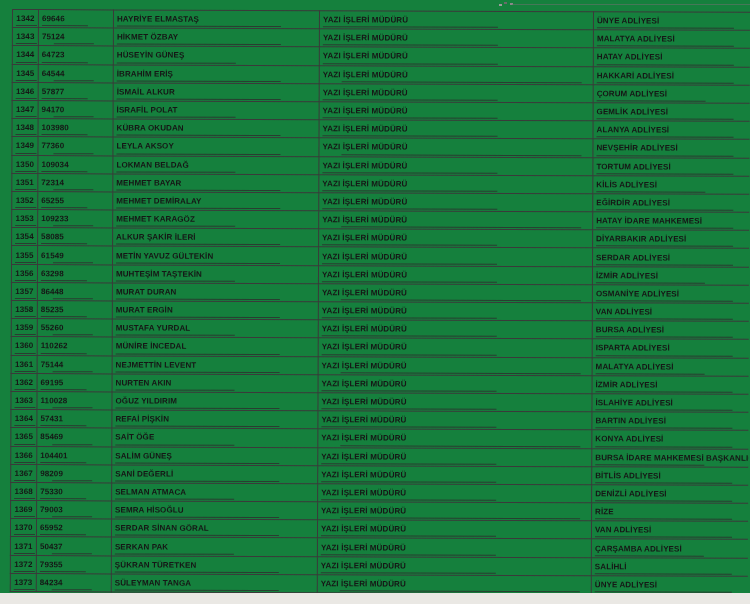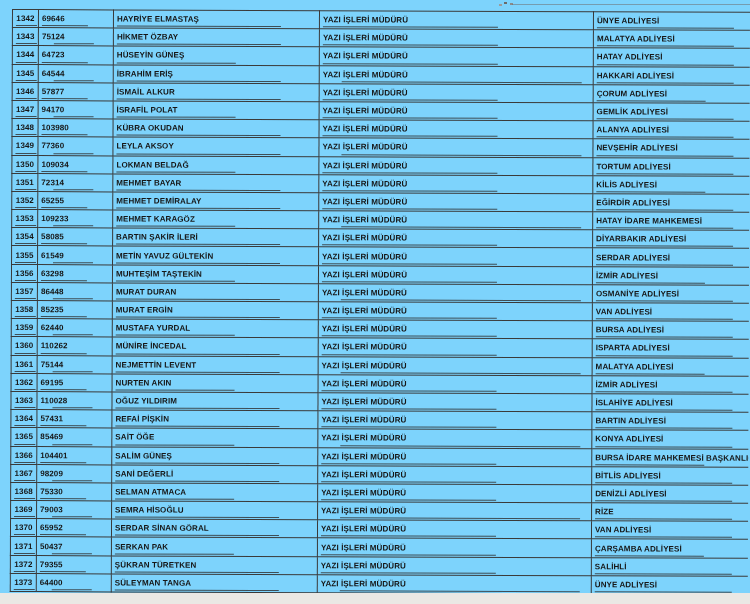--- a/index.html
+++ b/index.html
@@ -8,21 +8,21 @@
     width: 750px;
     height: 604px;
     overflow: hidden;
     background: #fbfaf8;
     font-family: "Liberation Sans", sans-serif;
   }
   .page {
     position: relative;
     width: 750px;
     height: 604px;
-    background: #7dd3fc;
+    background: #15803d;
   }
   .bottom-shade {
     position: absolute;
     left: 0; right: 0; bottom: 0;
     height: 11px;
     background: #eae8e4;
   }
   .scan-table {
     position: absolute;
     left: 12px;
@@ -184,21 +184,21 @@
         <tr>
           <td class="c-no">1353</td>
           <td class="c-sicil">109233</td>
           <td class="c-name">MEHMET KARAGÖZ</td>
           <td class="c-title">YAZI İŞLERİ MÜDÜRÜ</td>
           <td class="c-location">HATAY İDARE MAHKEMESİ</td>
         </tr>
         <tr>
           <td class="c-no">1354</td>
           <td class="c-sicil">58085</td>
-          <td class="c-name">BARTIN ŞAKİR İLERİ</td>
+          <td class="c-name">ALKUR ŞAKİR İLERİ</td>
           <td class="c-title">YAZI İŞLERİ MÜDÜRÜ</td>
           <td class="c-location">DİYARBAKIR ADLİYESİ</td>
         </tr>
         <tr>
           <td class="c-no">1355</td>
           <td class="c-sicil">61549</td>
           <td class="c-name">METİN YAVUZ GÜLTEKİN</td>
           <td class="c-title">YAZI İŞLERİ MÜDÜRÜ</td>
           <td class="c-location">SERDAR ADLİYESİ</td>
         </tr>
@@ -218,21 +218,21 @@
         </tr>
         <tr>
           <td class="c-no">1358</td>
           <td class="c-sicil">85235</td>
           <td class="c-name">MURAT ERGİN</td>
           <td class="c-title">YAZI İŞLERİ MÜDÜRÜ</td>
           <td class="c-location">VAN ADLİYESİ</td>
         </tr>
         <tr>
           <td class="c-no">1359</td>
-          <td class="c-sicil">62440</td>
+          <td class="c-sicil">55260</td>
           <td class="c-name">MUSTAFA YURDAL</td>
           <td class="c-title">YAZI İŞLERİ MÜDÜRÜ</td>
           <td class="c-location">BURSA ADLİYESİ</td>
         </tr>
         <tr>
           <td class="c-no">1360</td>
           <td class="c-sicil">110262</td>
           <td class="c-name">MÜNİRE İNCEDAL</td>
           <td class="c-title">YAZI İŞLERİ MÜDÜRÜ</td>
           <td class="c-location">ISPARTA ADLİYESİ</td>
@@ -316,21 +316,21 @@
         </tr>
         <tr>
           <td class="c-no">1372</td>
           <td class="c-sicil">79355</td>
           <td class="c-name">ŞÜKRAN TÜRETKEN</td>
           <td class="c-title">YAZI İŞLERİ MÜDÜRÜ</td>
           <td class="c-location">SALİHLİ</td>
         </tr>
         <tr>
           <td class="c-no">1373</td>
-          <td class="c-sicil">64400</td>
+          <td class="c-sicil">84234</td>
           <td class="c-name">SÜLEYMAN TANGA</td>
           <td class="c-title">YAZI İŞLERİ MÜDÜRÜ</td>
           <td class="c-location">ÜNYE ADLİYESİ</td>
         </tr>
       </tbody>
   </table>
 
   <div class="bottom-shade"></div>
 </div>
 

